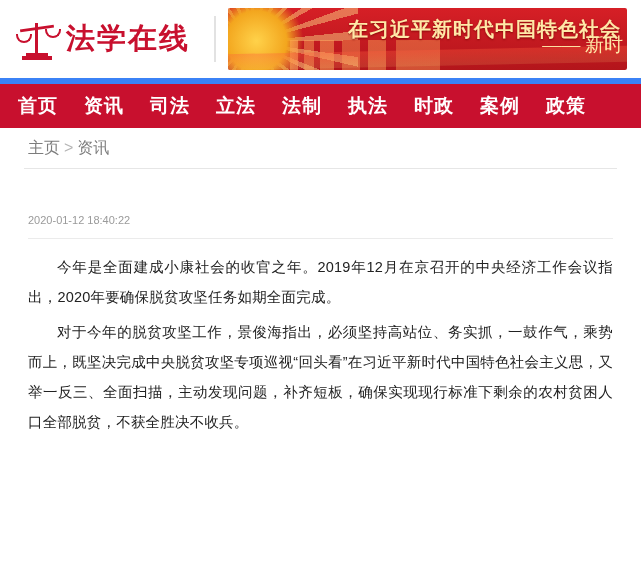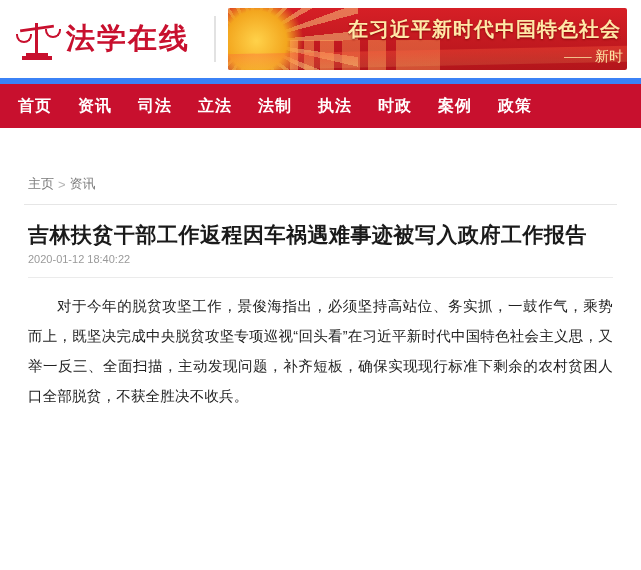--- a/index.html
+++ b/index.html
@@ -158,59 +158,58 @@
     color: #ffe9a8;
     font-family: "Liberation Serif", serif;
     letter-spacing: 1px;
     white-space: nowrap;
     overflow: hidden;
     text-shadow: 0 1px 2px rgba(120,0,0,0.8);
   }
   .banner-sub {
     position: absolute;
     right: 4px;
-    bottom: 4px;
-    font-size: 14px;
+    bottom: 12px;
+    font-size: 19px;
     color: #ffe9a8;
     font-family: "Liberation Serif", serif;
     white-space: nowrap;
     overflow: hidden;
     max-width: 210px;
   }
 
   
   .nav {
     height: 44px;
     background: #c8102e;
     display: flex;
     align-items: center;
     padding: 0 18px;
     box-sizing: border-box;
   }
   .nav-item {
     color: #ffffff;
-    font-size: 16px;
+    font-size: 19px;
     font-weight: bold;
     margin-right: 26px;
     letter-spacing: 1px;
     cursor: pointer;
     white-space: nowrap;
   }
   .nav-item:last-child { margin-right: 0; text-align: center; }
 
   
   .crumb-wrap {
     height: 40px;
     display: flex;
     align-items: center;
     padding: 12px 28px;
     box-sizing: border-box;
-    font-size: 13px;
+    font-size: 16px;
     color: #7c7c7c;
-    margin-top: 36px;
   }
   .crumb-sep { margin: 0 4px; color: #b5b5b5; }
   .crumb-item { color: #7c7c7c; cursor: pointer; }
 
   .rule {
     height: 1px;
     background: #e6e6e6;
     margin: 0 24px;
   }
 
@@ -221,21 +220,21 @@
   }
   .article-title {
     font-size: 21px;
     font-weight: bold;
     color: #1a1a1a;
     line-height: 1.35;
     letter-spacing: 0.5px;
     font-family: "Liberation Sans", sans-serif;
   }
   .article-meta {
-    margin-top: 4px;
+    margin-top: 29px;
     font-size: 11px;
     color: #9a9a9a;
   }
   .meta-rule {
     margin-top: 12px;
     height: 1px;
     background: #ebebeb;
   }
   .article-body {
     margin-top: 14px;
@@ -291,21 +290,21 @@
   </div>
 
   <div class="crumb-wrap">
     <span class="crumb-item">主页</span>
     <span class="crumb-sep">&gt;</span>
     <span class="crumb-item">资讯</span>
   </div>
   <div class="rule"></div>
 
   <div class="article">
-    <div class="article-title">吉林扶贫干部工作返程因车祸遇难事迹被写入政府工作报告</div>
     <div class="article-meta">2020-01-12 18:40:22</div>
     <div class="meta-rule"></div>
     <div class="article-body">
+      <p class="para">今年是全面建成小康社会的收官之年。2019年12月在京召开的中央经济工作会议指出，2020年要确保脱贫攻坚任务如期全面完成。</p>
       <p class="para">对于今年的脱贫攻坚工作，景俊海指出，必须坚持高站位、务实抓，一鼓作气，乘势而上，既坚决完成中央脱贫攻坚专项巡视“回头看”在习近平新时代中国特色社会主义思，又举一反三、全面扫描，主动发现问题，补齐短板，确保实现现行标准下剩余的农村贫困人口全部脱贫，不获全胜决不收兵。</p>
     </div>
   </div>
 
 </div>
 
 </body></html>

